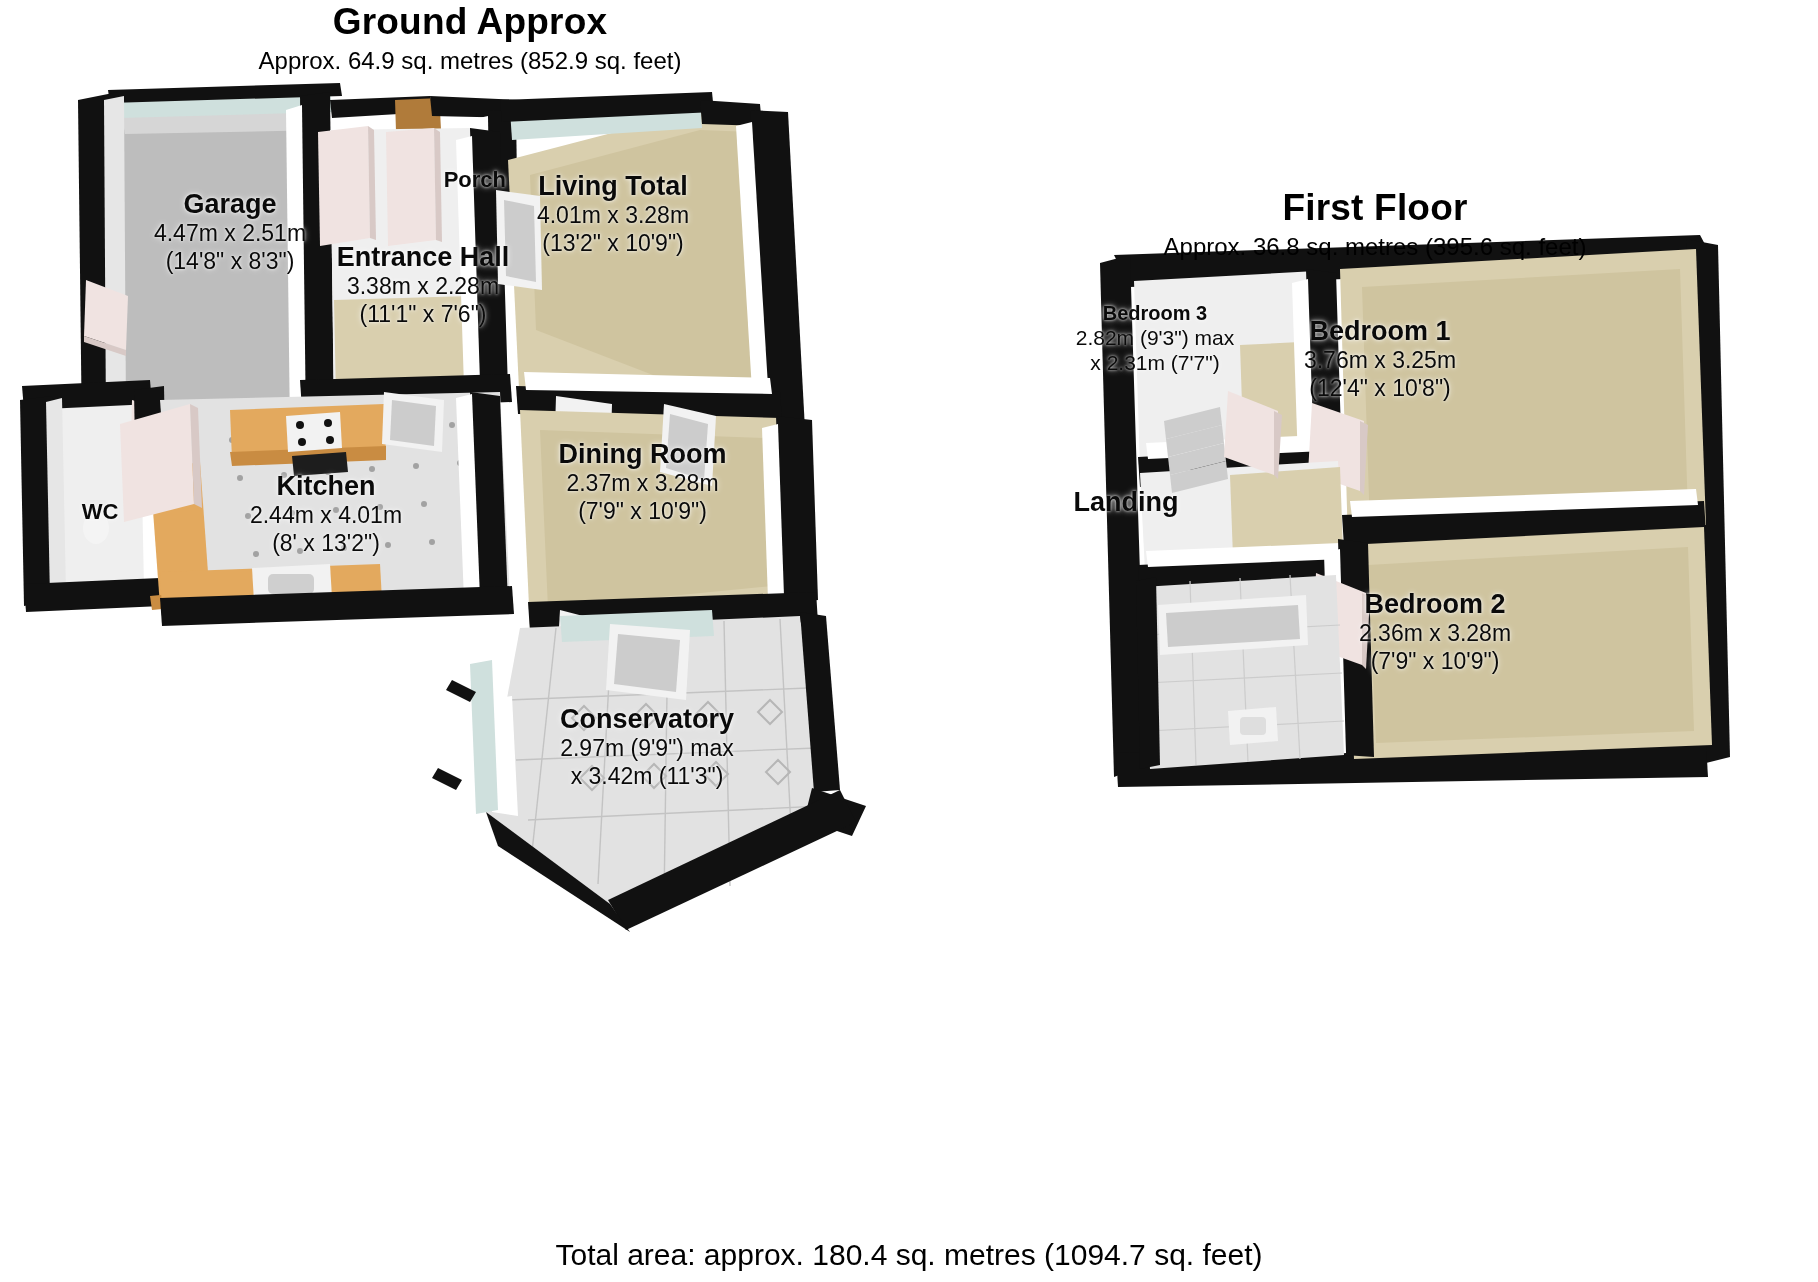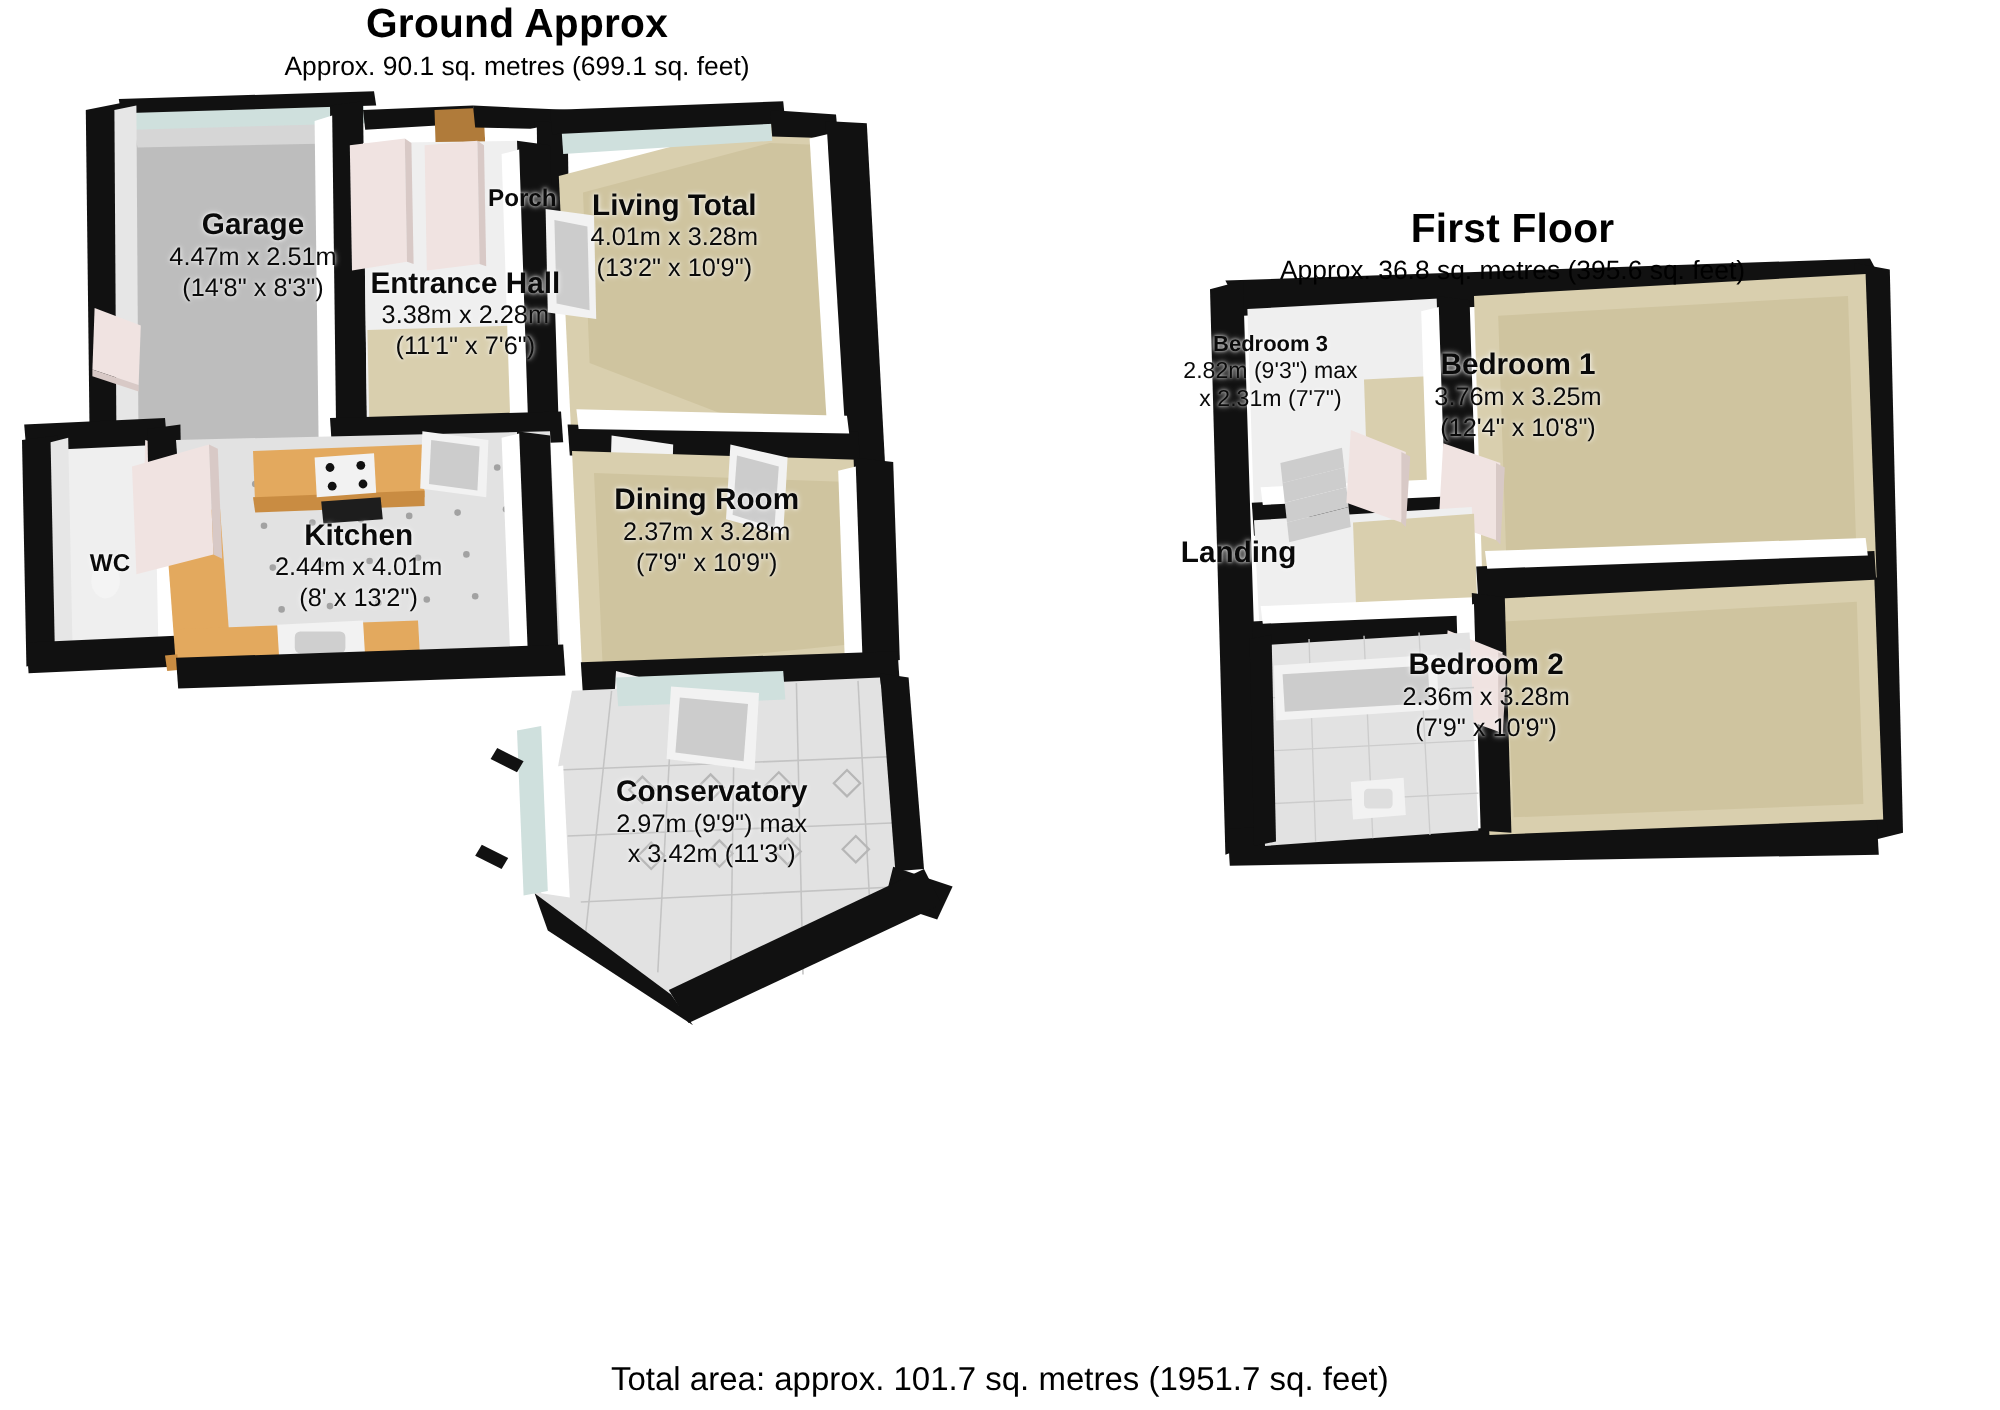--- a/index.html
+++ b/index.html
@@ -369,21 +369,21 @@
 
       <polygon class="appl" points="128,486 176,482 178,516 130,520"></polygon>
       <rect x="140" y="492" width="26" height="18" rx="4" fill="#dedede"></rect>
 
       <polygon class="wall" points="36,356 56,352 60,540 40,544"></polygon>
     </g>
   </svg>
 
   <div class="floor-heading" id="ground-heading">
     <div class="ftitle">Ground Approx</div>
-    <div class="fsub">Approx. 90.1 sq. metres (699.1 sq. feet)</div>
+    <div class="fsub">Approx. 64.9 sq. metres (852.9 sq. feet)</div>
   </div>
 
   <div class="floor-heading" id="first-heading">
     <div class="ftitle">First Floor</div>
     <div class="fsub">Approx. 36.8 sq. metres (395.6 sq. feet)</div>
   </div>
 
   <div class="room-label" style="left:110px; top:190px; width:240px;">
     <div class="rname">Garage</div>
     <div class="rdim">4.47m x 2.51m</div>
@@ -437,22 +437,22 @@
   <div class="room-label" style="left:1265px; top:317px; width:230px;">
     <div class="rname">Bedroom 1</div>
     <div class="rdim">3.76m x 3.25m</div>
     <div class="rdim">(12'4" x 10'8")</div>
   </div>
 
   <div class="room-label" style="left:1046px; top:488px; width:160px;">
     <div class="rname">Landing</div>
   </div>
 
-  <div class="room-label" style="left:1236px; top:590px; width:230px;">
+  <div class="room-label" style="left:1320px; top:590px; width:230px;">
     <div class="rname">Bedroom 2</div>
     <div class="rdim">2.36m x 3.28m</div>
     <div class="rdim">(7'9" x 10'9")</div>
   </div>
 
 
-  <div id="total-area">Total area: approx. 101.7 sq. metres (1951.7 sq. feet)</div>
+  <div id="total-area">Total area: approx. 180.4 sq. metres (1094.7 sq. feet)</div>
 
 </div>
 
 </body></html>

